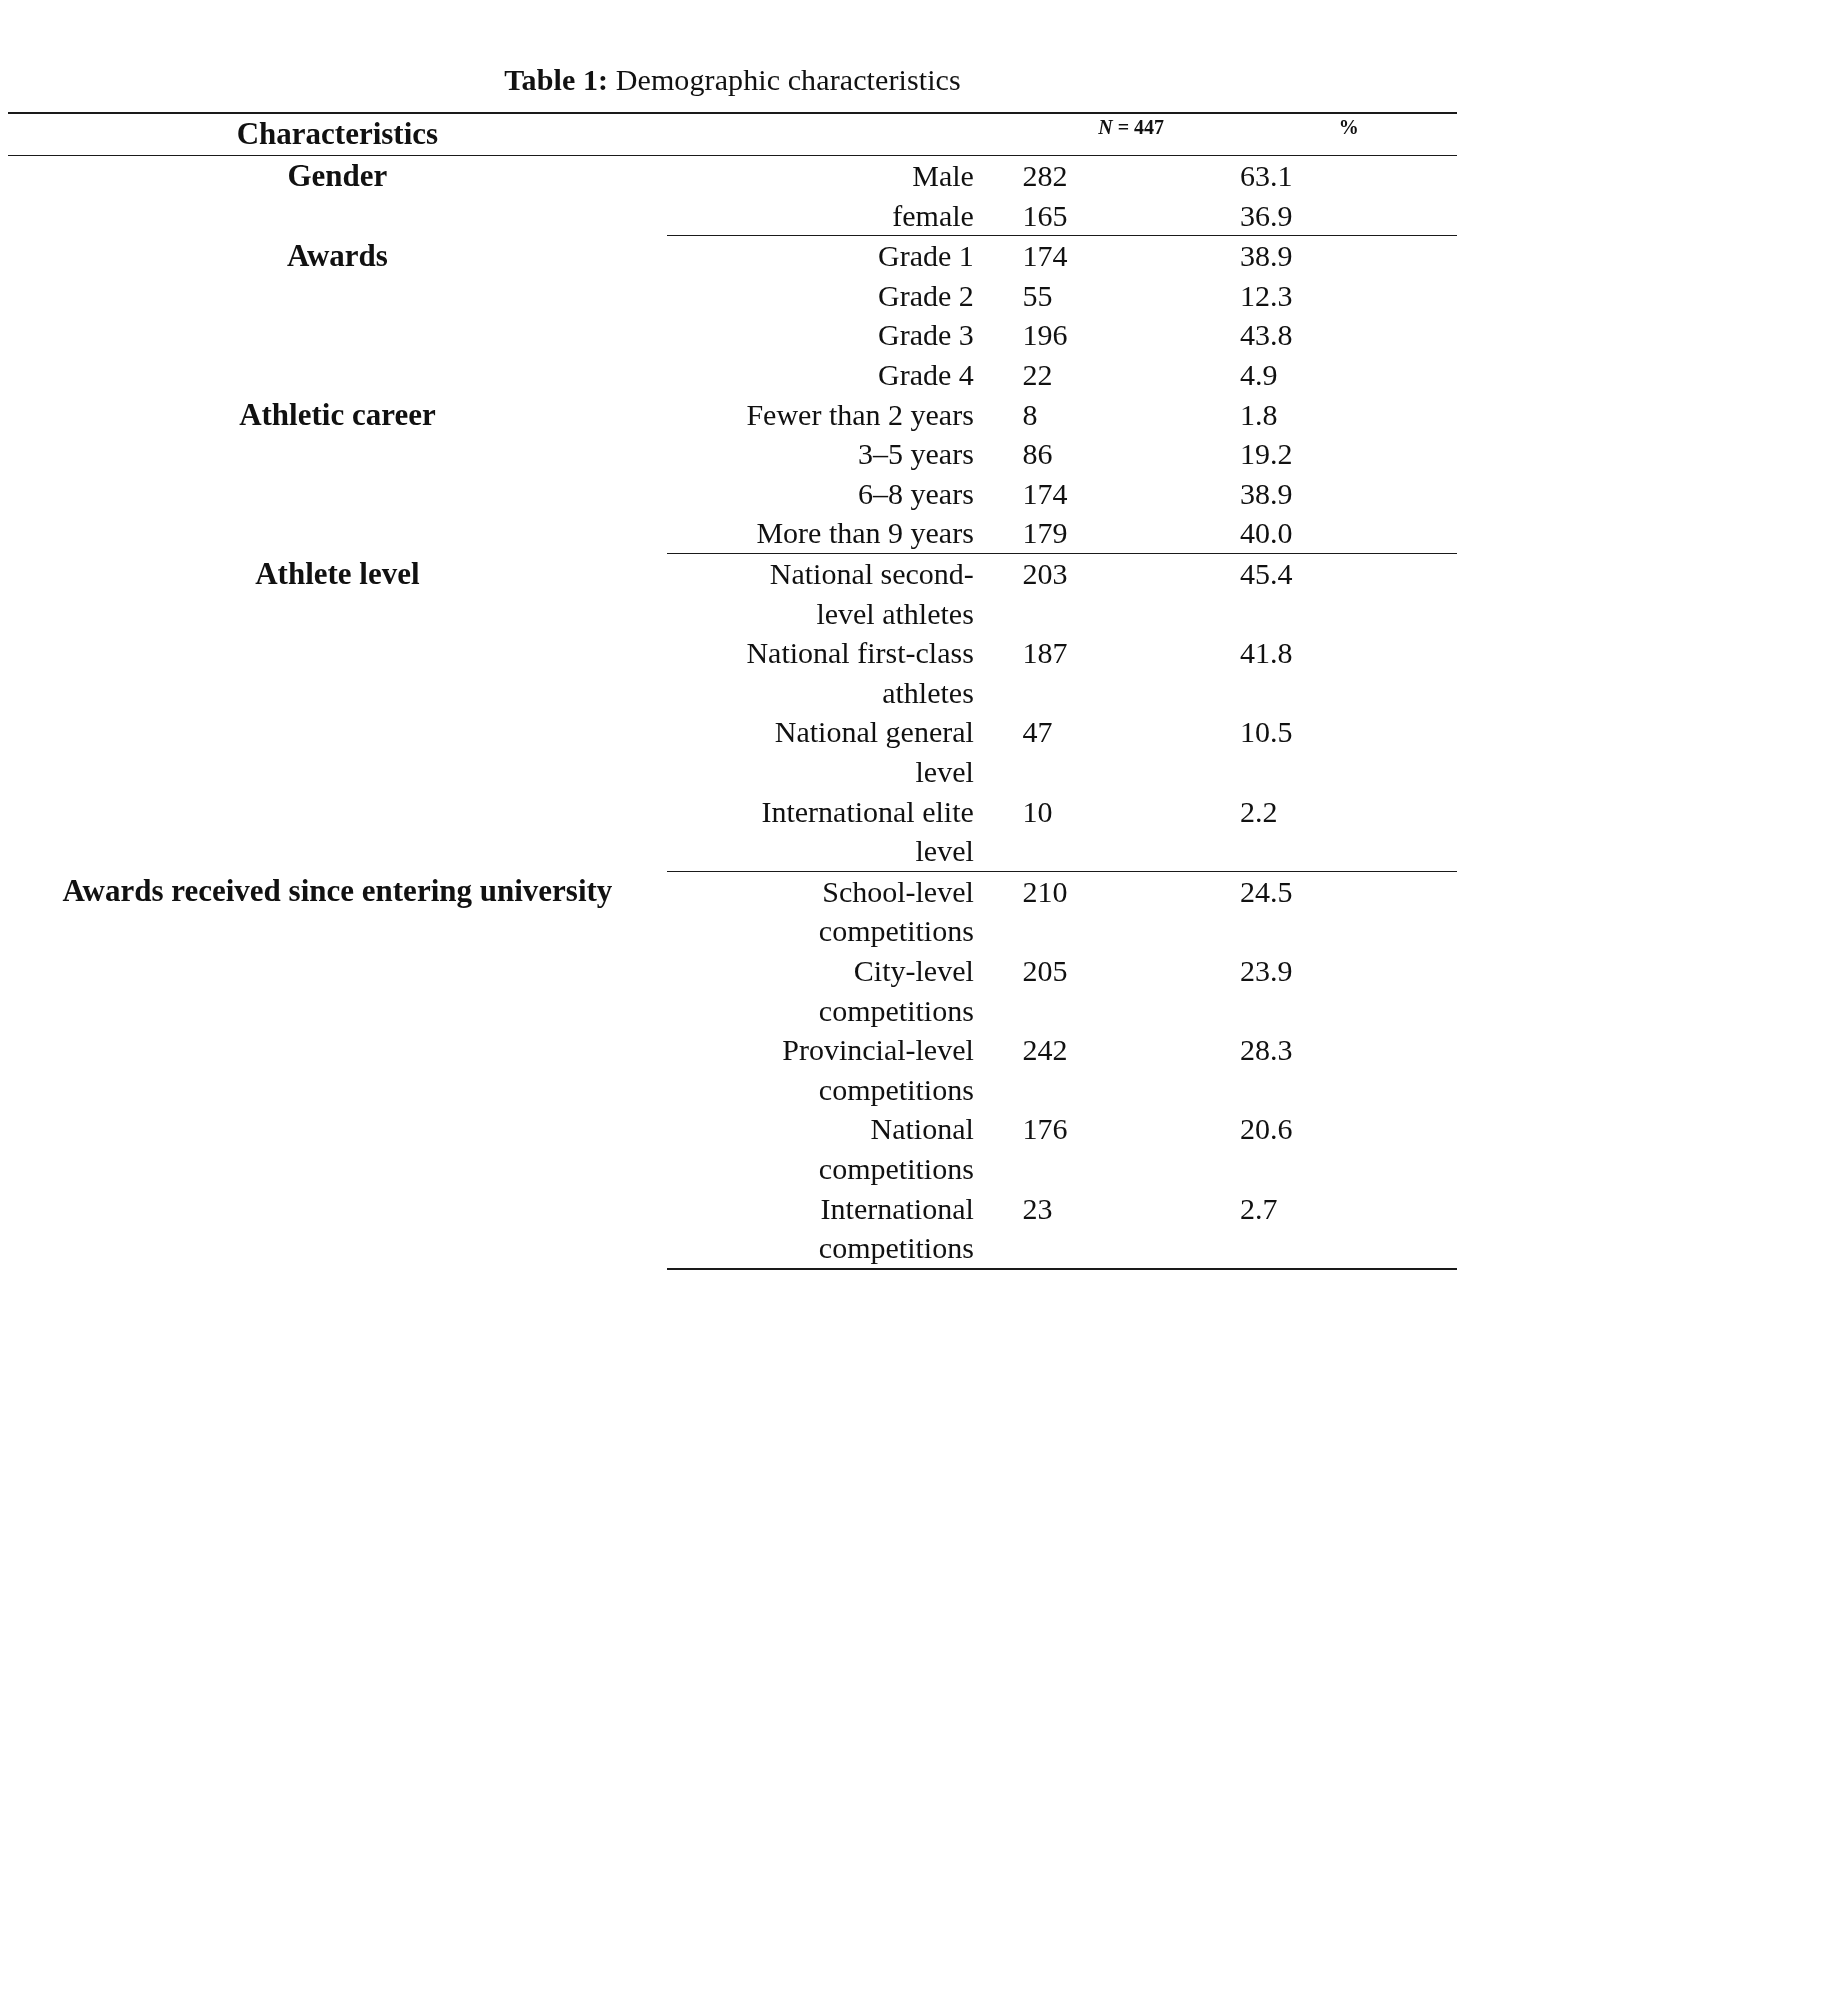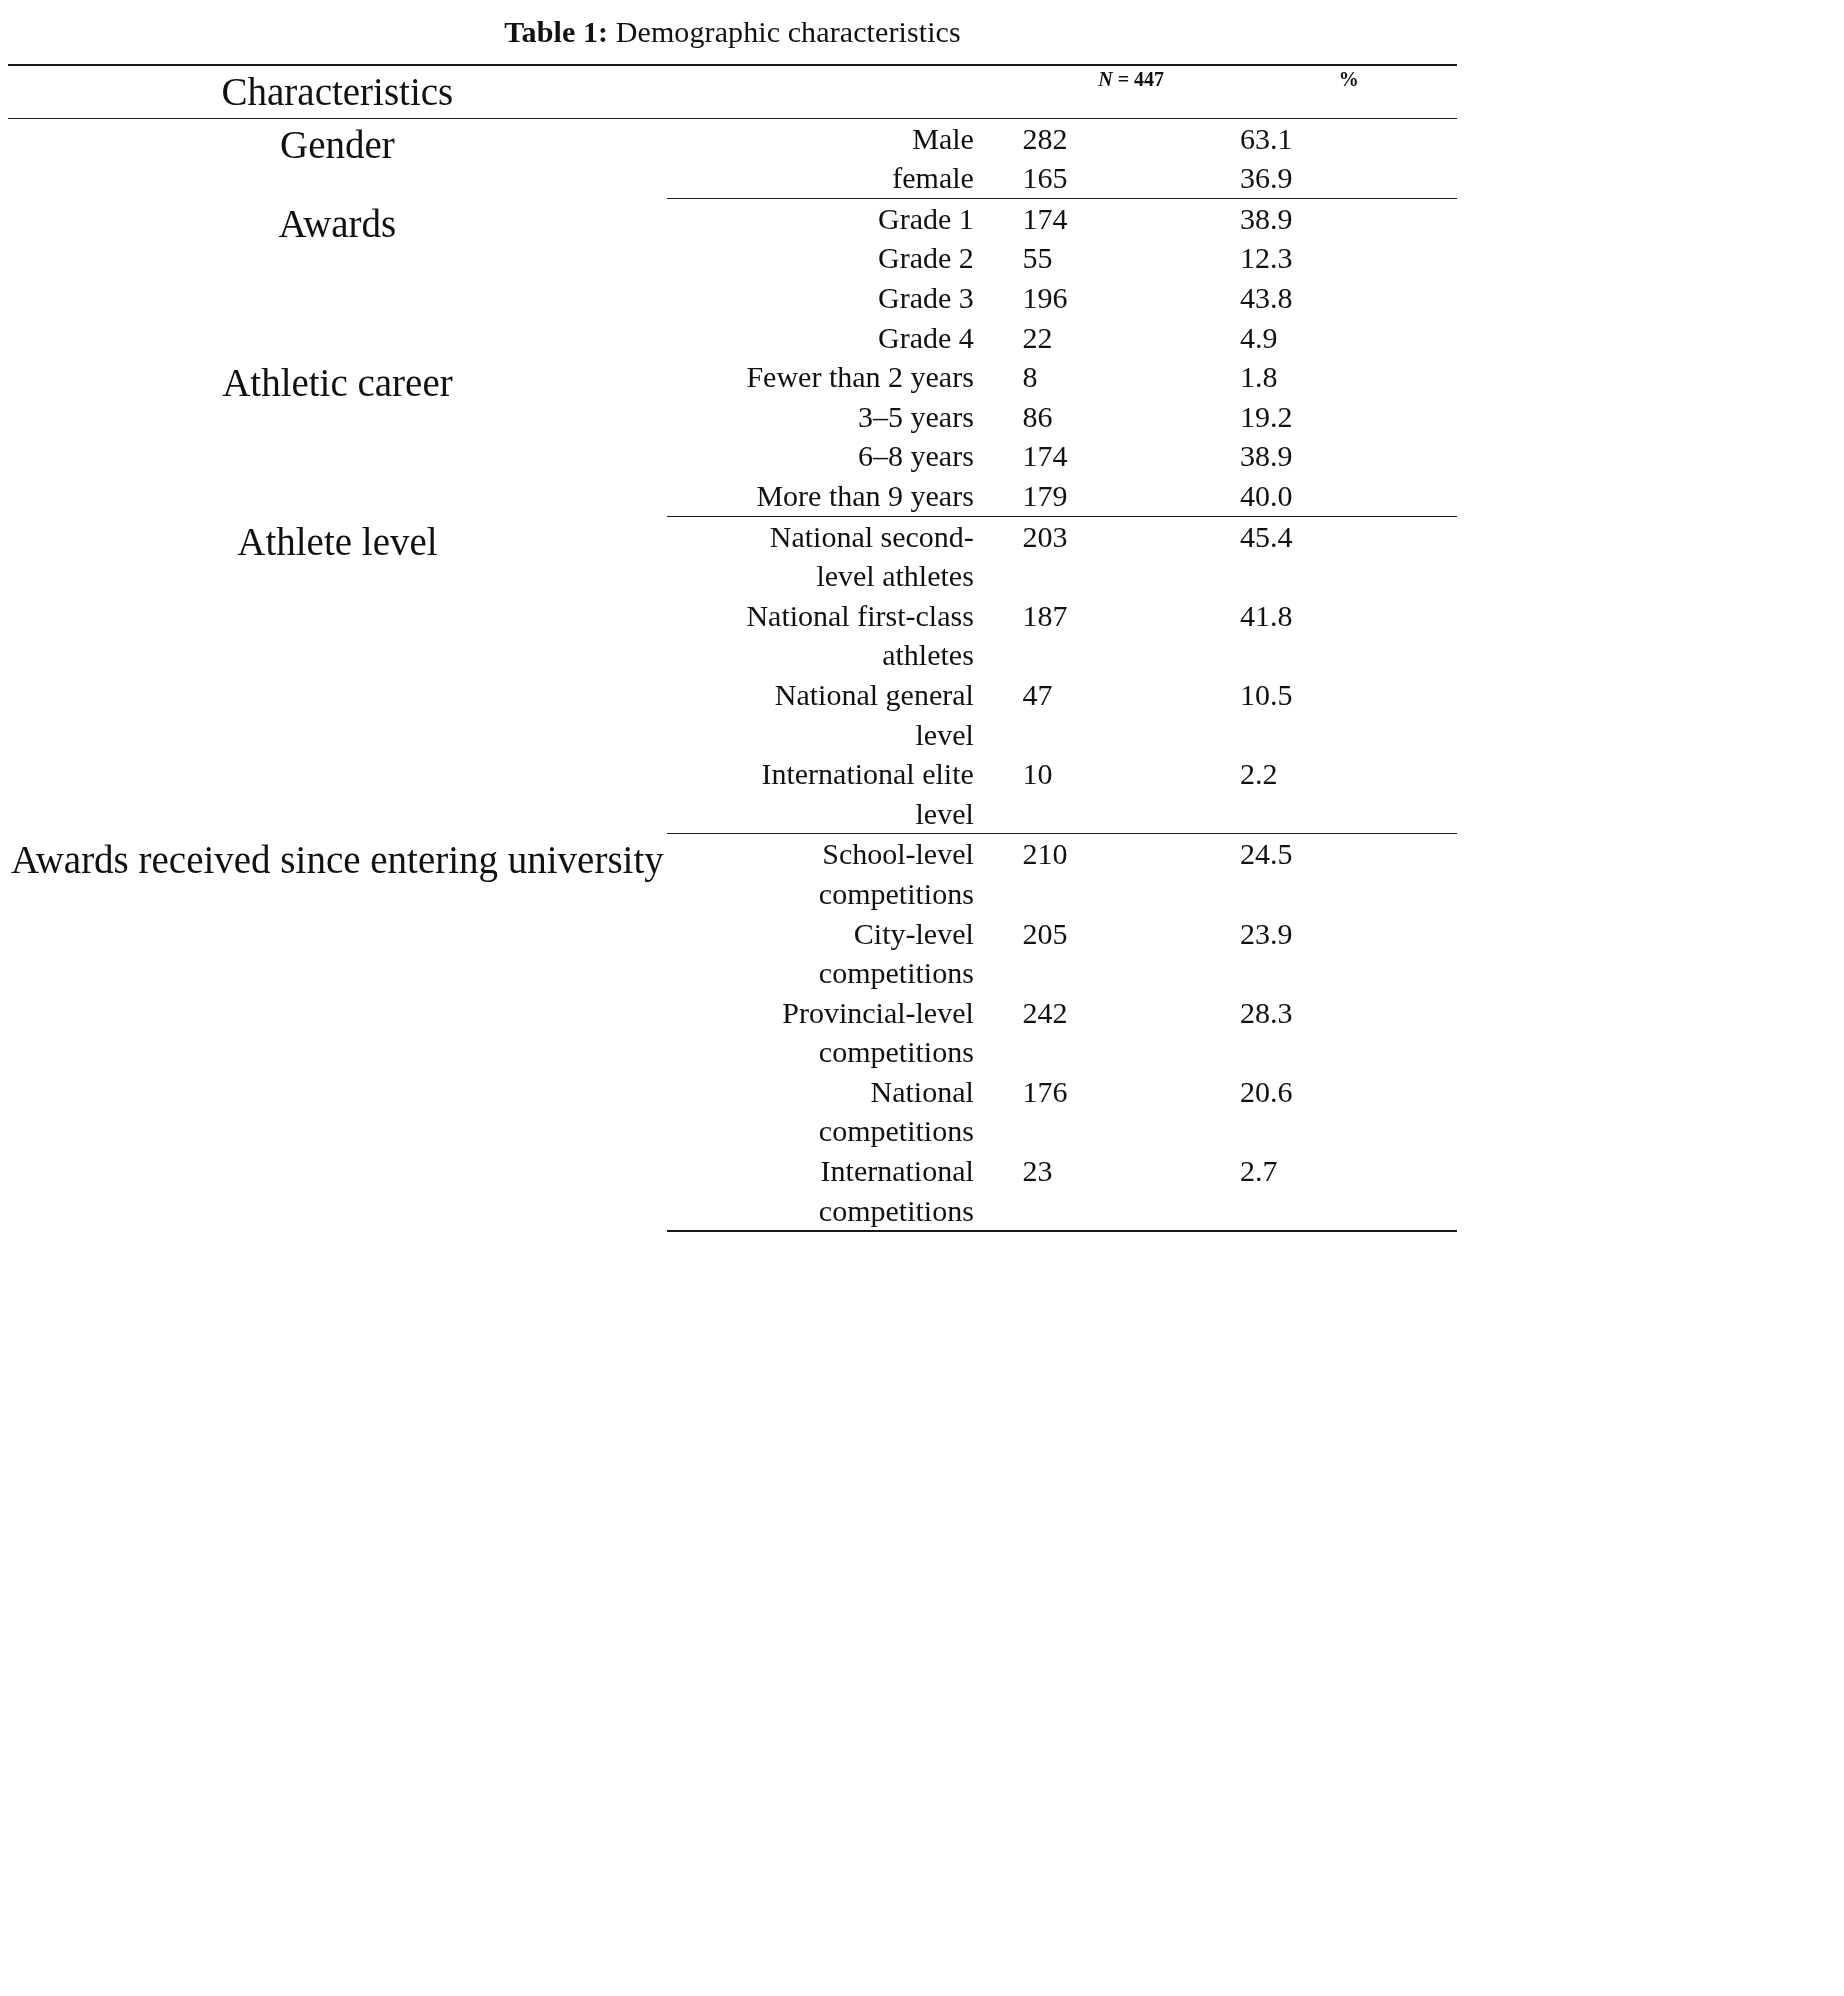--- a/index.html
+++ b/index.html
@@ -9,20 +9,21 @@
   }
   body {
     width: 1845px;
     font-family: "Liberation Serif", "DejaVu Serif", serif;
     color: #111111;
   }
   .page {
     width: 1465px;
     box-sizing: border-box;
     padding: 7.6px 7.6px 0 7.6px;
+    margin-top: 48px;
   }
   .caption {
     text-align: center;
     font-size: 30px;
     line-height: 1.25;
     padding: 5.7px 0 13.4px 0;
     letter-spacing: 0.1px;
   }
   .caption .cap-label {
     font-weight: bold;
@@ -50,24 +51,24 @@
   .hdr td.c-char { text-align: center; }
   .hdr .ital { font-style: italic; font-weight: bold; }
 
   .col-char { width: 45.5%; }
   .col-cat  { width: 24.5%; }
   .col-n    { width: 15%; }
   .col-pct  { width: 15%; }
 
   td.c-char {
     text-align: center;
-    font-weight: normal;
+    font-weight: bold;
     vertical-align: middle;
     padding: 0 9.6px;
-    font-size: 39px;
+    font-size: 31px;
   }
   td.c-cat {
     text-align: center;
     padding: 3.8px 5.7px 1.9px 5.7px;
   }
   td.c-n, td.c-pct {
     text-align: left;
     padding: 3.8px 5.7px 1.9px 5.7px;
   }
   .cat-wrap {

